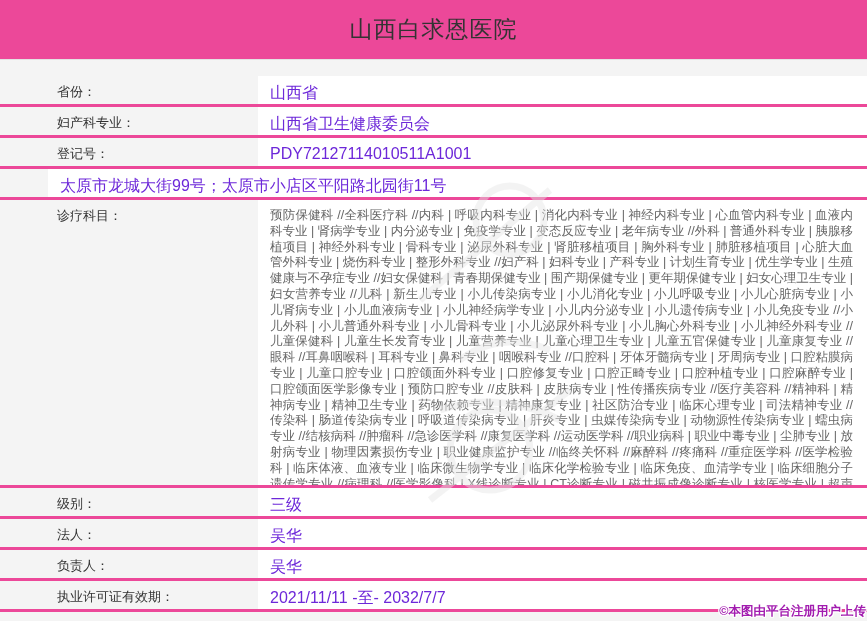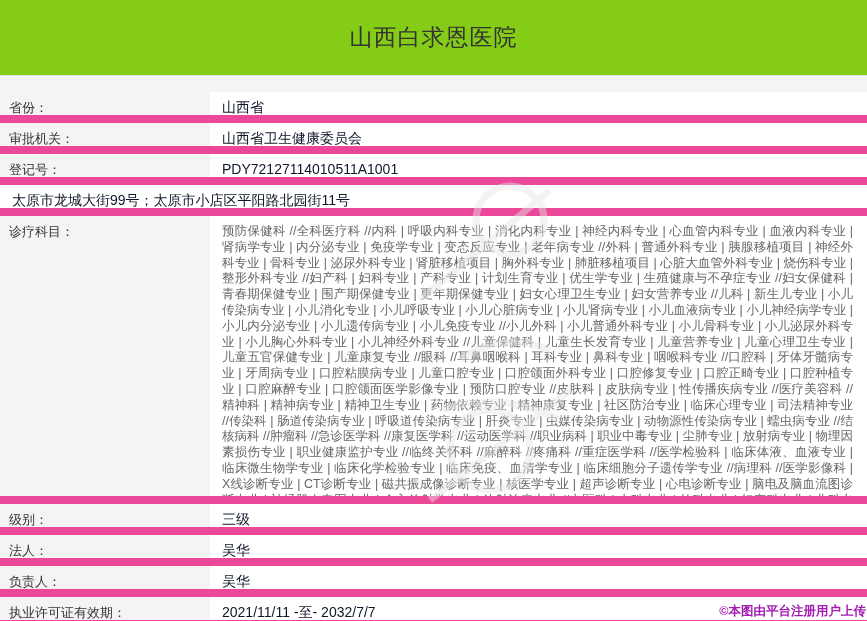--- a/index.html
+++ b/index.html
@@ -3,37 +3,37 @@
 <meta charset="utf-8">
 <style>
   * { margin:0; padding:0; box-sizing:border-box; }
   html,body { background:#f4f4f4; }
   body { font-family:"Liberation Sans","DejaVu Sans",sans-serif; }
   .page {
     position:relative; width:867px; height:621px;
     background:#f4f4f4; overflow:hidden;
   }
   .header {
-    height:76px; display:flex; align-items:center; justify-content:center;
-    border-bottom:1px solid #e3e3e3; background:#84cc16;
+    height:60px; display:flex; align-items:center; justify-content:center;
+    border-bottom:1px solid #e3e3e3; background:#ec4899;
   }
   .page-title { font-size:23px; font-weight:400; color:#333; letter-spacing:1px; }
   .spacer { height:16px; background:#f4f4f4; }
   .info-table { position:relative; z-index:2; }
-  .row { display:flex; border-bottom:8px solid #ec4899; }
+  .row { display:flex; border-bottom:3px solid #ec4899;padding-left:48px; }
   .row-std  { height:31px; }
   .row-tall { height:288px; }
   .row-last { height:31px; }
   .row-label {
     width:210px; flex:0 0 210px; background:#f4f4f4;
     padding:7px 10px 0 9px; font-size:13px; color:#333;
   }
   .row-value {
     flex:1; background:#fff; padding:7px 14px 0 12px;
-    font-size:14px; color:#0f172a; overflow:hidden;
+    font-size:16px; color:#6d28d9; overflow:hidden;
   }
   .row-tall .row-value {
     font-size:12.5px; line-height:15.8px; color:#666;
     padding-top:8px; text-align:justify;
   }
   .watermark {
     position:absolute; left:360px; top:150px; z-index:3;
     opacity:0.45; pointer-events:none;
   }
   .credit {
@@ -67,21 +67,21 @@
   </div>
 
   <div class="info-table">
 
     <div class="row row-std">
       <div class="row-label">省份：</div>
       <div class="row-value">山西省</div>
     </div>
 
     <div class="row row-std">
-      <div class="row-label">审批机关：</div>
+      <div class="row-label">妇产科专业：</div>
       <div class="row-value">山西省卫生健康委员会</div>
     </div>
 
     <div class="row row-std">
       <div class="row-label">登记号：</div>
       <div class="row-value">PDY72127114010511A1001</div>
     </div>
 
     <div class="row row-std">
       <div class="row-value">太原市龙城大街99号；太原市小店区平阳路北园街11号</div>

